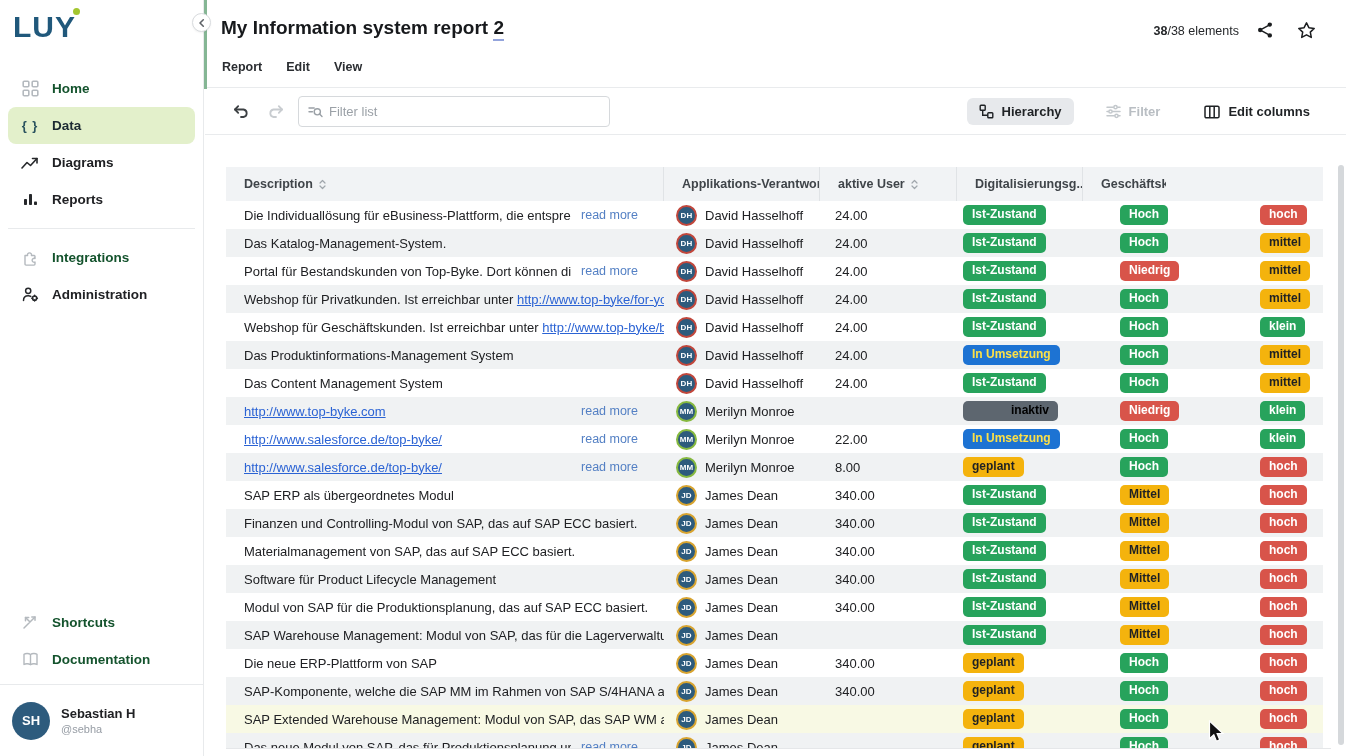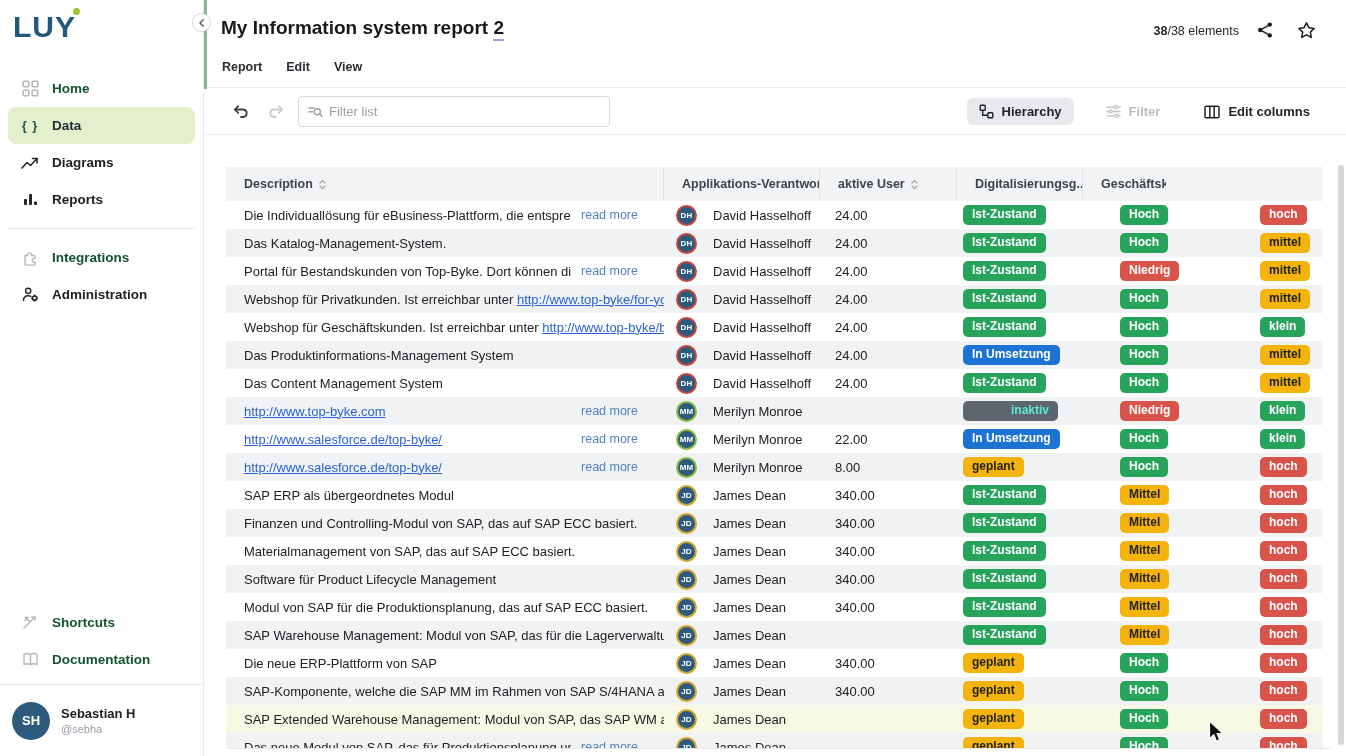--- a/index.html
+++ b/index.html
@@ -78,34 +78,34 @@
   .th:last-child { border-right:none; }
   .w0{width:438px}.w1{width:156px}.w2{width:137px}.w3{width:157px}.w4{width:126px}.w5{width:83px}
   .trow { display:flex; height:28px; align-items:center; background:#fff; cursor:pointer; }
   .trow.alt { background:#f0f2f3; }
   .trow.hl { background:#f8f9e4; }
   .cell { height:28px; display:flex; align-items:center; overflow:hidden; flex:none; font-size:13px; color:#202124; }
   .c-desc { padding-left:18px; }
   .desc-text { overflow:hidden; white-space:nowrap; flex:0 1 auto; }
   .desc-link { color:#2b63d4; text-decoration:underline; cursor:pointer; }
   .read-more { margin-left:auto; flex:none; padding-right:26px; padding-left:10px; font-size:12.5px; color:#5480c4; cursor:pointer; }
-  .c-owner { padding-left:12px; gap:16px; }
+  .c-owner { padding-left:12px; gap:8px; }
   .avatar { width:21px; height:21px; border-radius:50%; background:#2d5b7d; border:2px solid #888;
             color:#fff; font-size:8px; font-weight:700; display:flex; align-items:center;
             justify-content:center; flex:none; letter-spacing:.2px; }
   .owner-name { white-space:nowrap; }
   .c-users { padding-left:15px; }
   .c-status, .c-digital { padding-left:6px; }
   .c-crit { padding-left:20px; }
   .badge { display:inline-block; padding:3px 9px 4px; border-radius:5px; font-size:12px; font-weight:700; line-height:13px; white-space:nowrap; }
   .b-green { background:#27a35c; color:#fff; }
-  .b-blue { background:#1d73d3; color:#ffffff; }
+  .b-blue { background:#1d73d3; color:#fde047; }
   .b-yellow { background:#f4b30d; color:#1f2124; }
   .b-red { background:#d8544a; color:#fff; }
-  .b-gray { background:#5d666f; color:#5eead4;padding-left:48px; }
+  .b-gray { background:#5d666f; color:#000000;padding-left:48px; }
   .sort-ic { flex:none; display:flex; }
 
   .bottom-strip { position:absolute; left:21px; top:613px; width:1105px; height:10px; background:#fff; border-top:1px solid #e5e7e9; }
   .vscroll { position:absolute; right:2px; top:165px; width:6px; height:580px; border-radius:3px; background:#d5d8db; z-index:9; }
   .cursor { position:absolute; left:1208px; top:720px; z-index:20; pointer-events:none; }
 
   svg { display:block; }
 </style>
 </head>
 <body>

